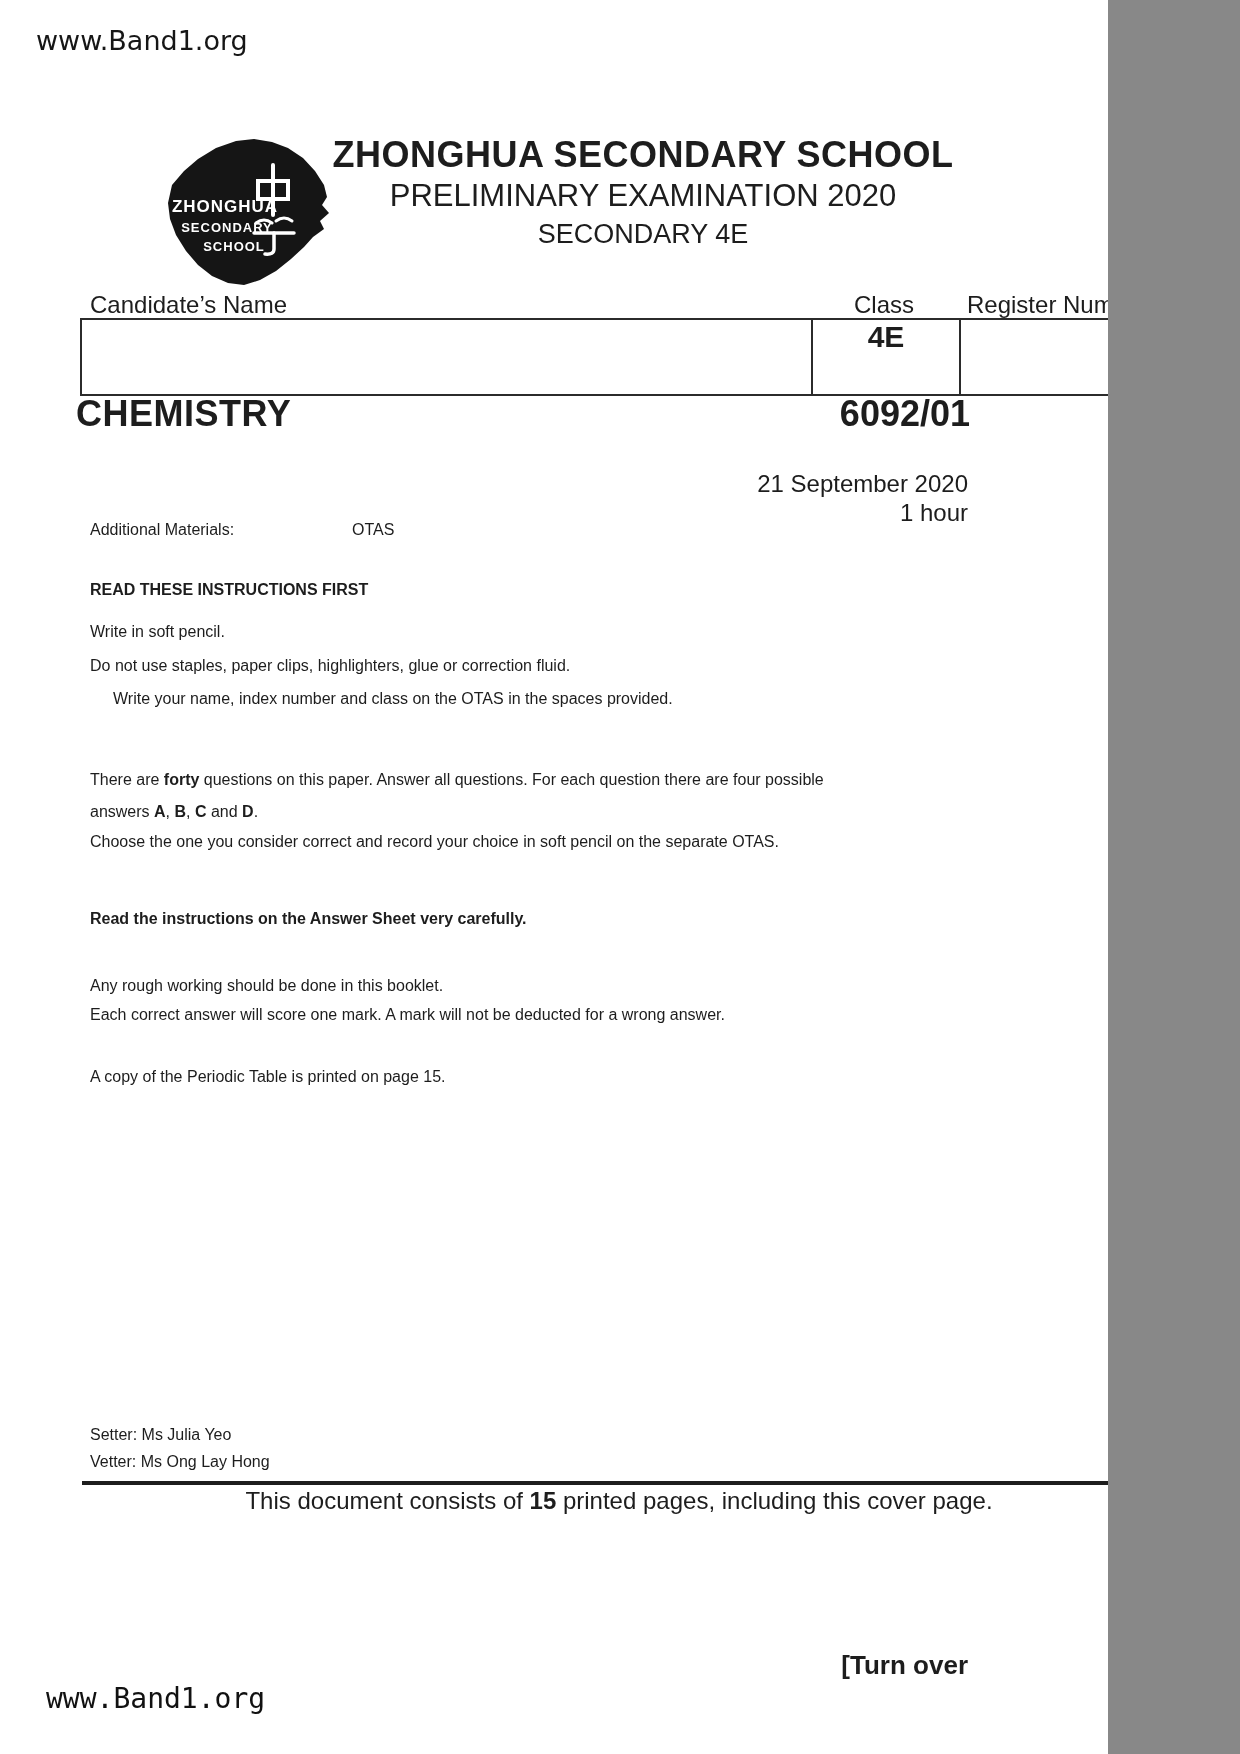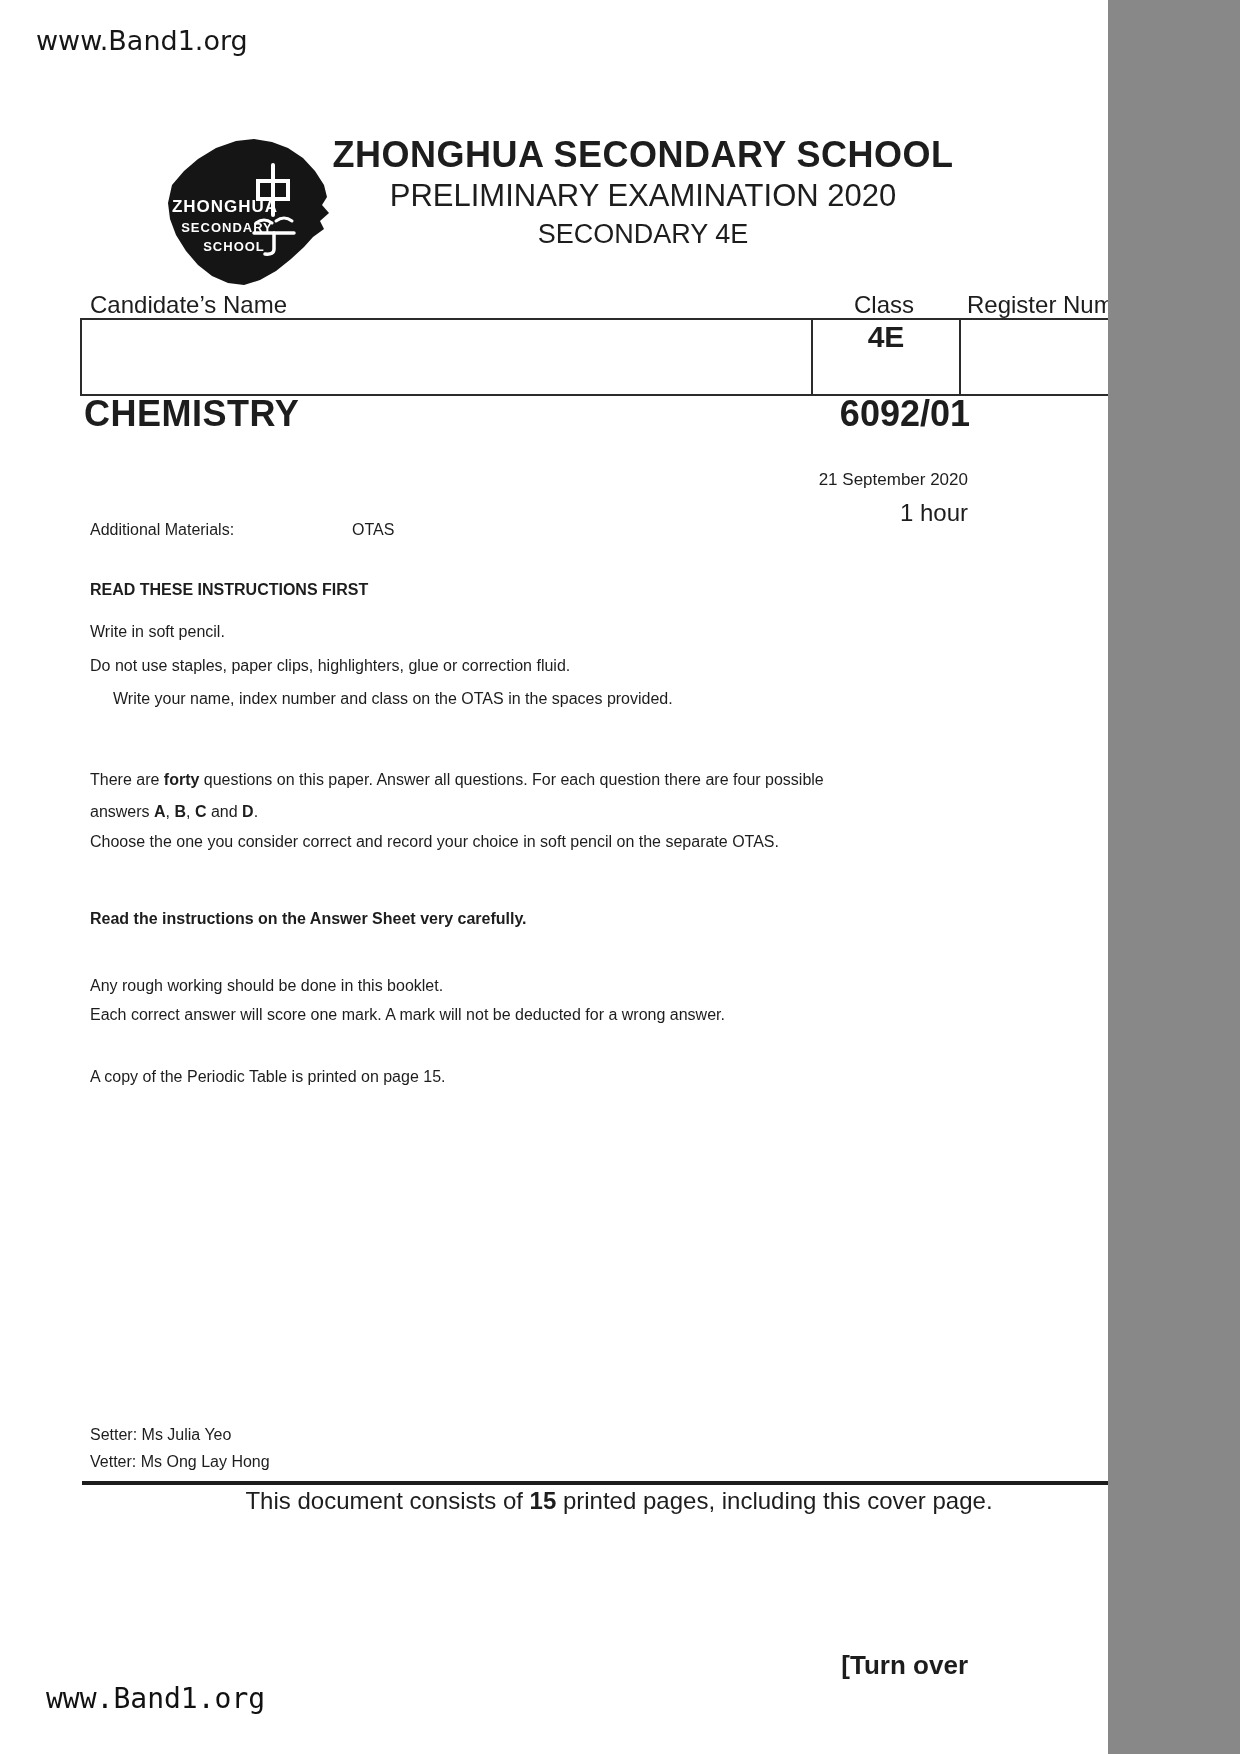--- a/index.html
+++ b/index.html
@@ -22,23 +22,23 @@
   .school-name{top:136px;font-size:36px;font-weight:bold;letter-spacing:0.5px;}
   .exam-title{top:180px;font-size:31px;}
   .exam-level{top:220px;font-size:27px;}
 
   
   .row-label{top:292px;font-size:24px;}
   .cand-box{left:80px;top:318px;width:1088px;height:78px;border:2px solid #2b2b2b;box-sizing:border-box;}
   .vdiv{top:318px;width:2px;height:78px;background:#2b2b2b;}
   .class-value{left:812px;top:321px;width:148px;text-align:center;font-size:30px;font-weight:bold;}
 
-  .subject-title{left:84px;top:395px;font-size:36px;font-weight:bold;letter-spacing:0.5px;}
+  .subject-title{left:76px;top:395px;font-size:36px;font-weight:bold;letter-spacing:0.5px;}
   .paper-code{right:138px;top:395px;font-size:36px;font-weight:bold;}
-  .exam-date{right:140px;top:471px;font-size:17px;}
+  .exam-date{right:140px;top:471px;font-size:24px;}
   .exam-duration{right:140px;top:500px;font-size:24px;}
 
   .body-line{left:90px;font-size:16px;}
 
   .rule{left:82px;top:1481px;width:1074px;height:4px;background:#1d1d1d;}
   .consists{left:82px;top:1488px;width:1074px;text-align:center;font-size:24px;}
   .turnover{right:140px;top:1652px;font-size:26px;font-weight:bold;text-align:right;}
 
   svg text{font-family:"Liberation Sans","DejaVu Sans",sans-serif;}
 </style>

